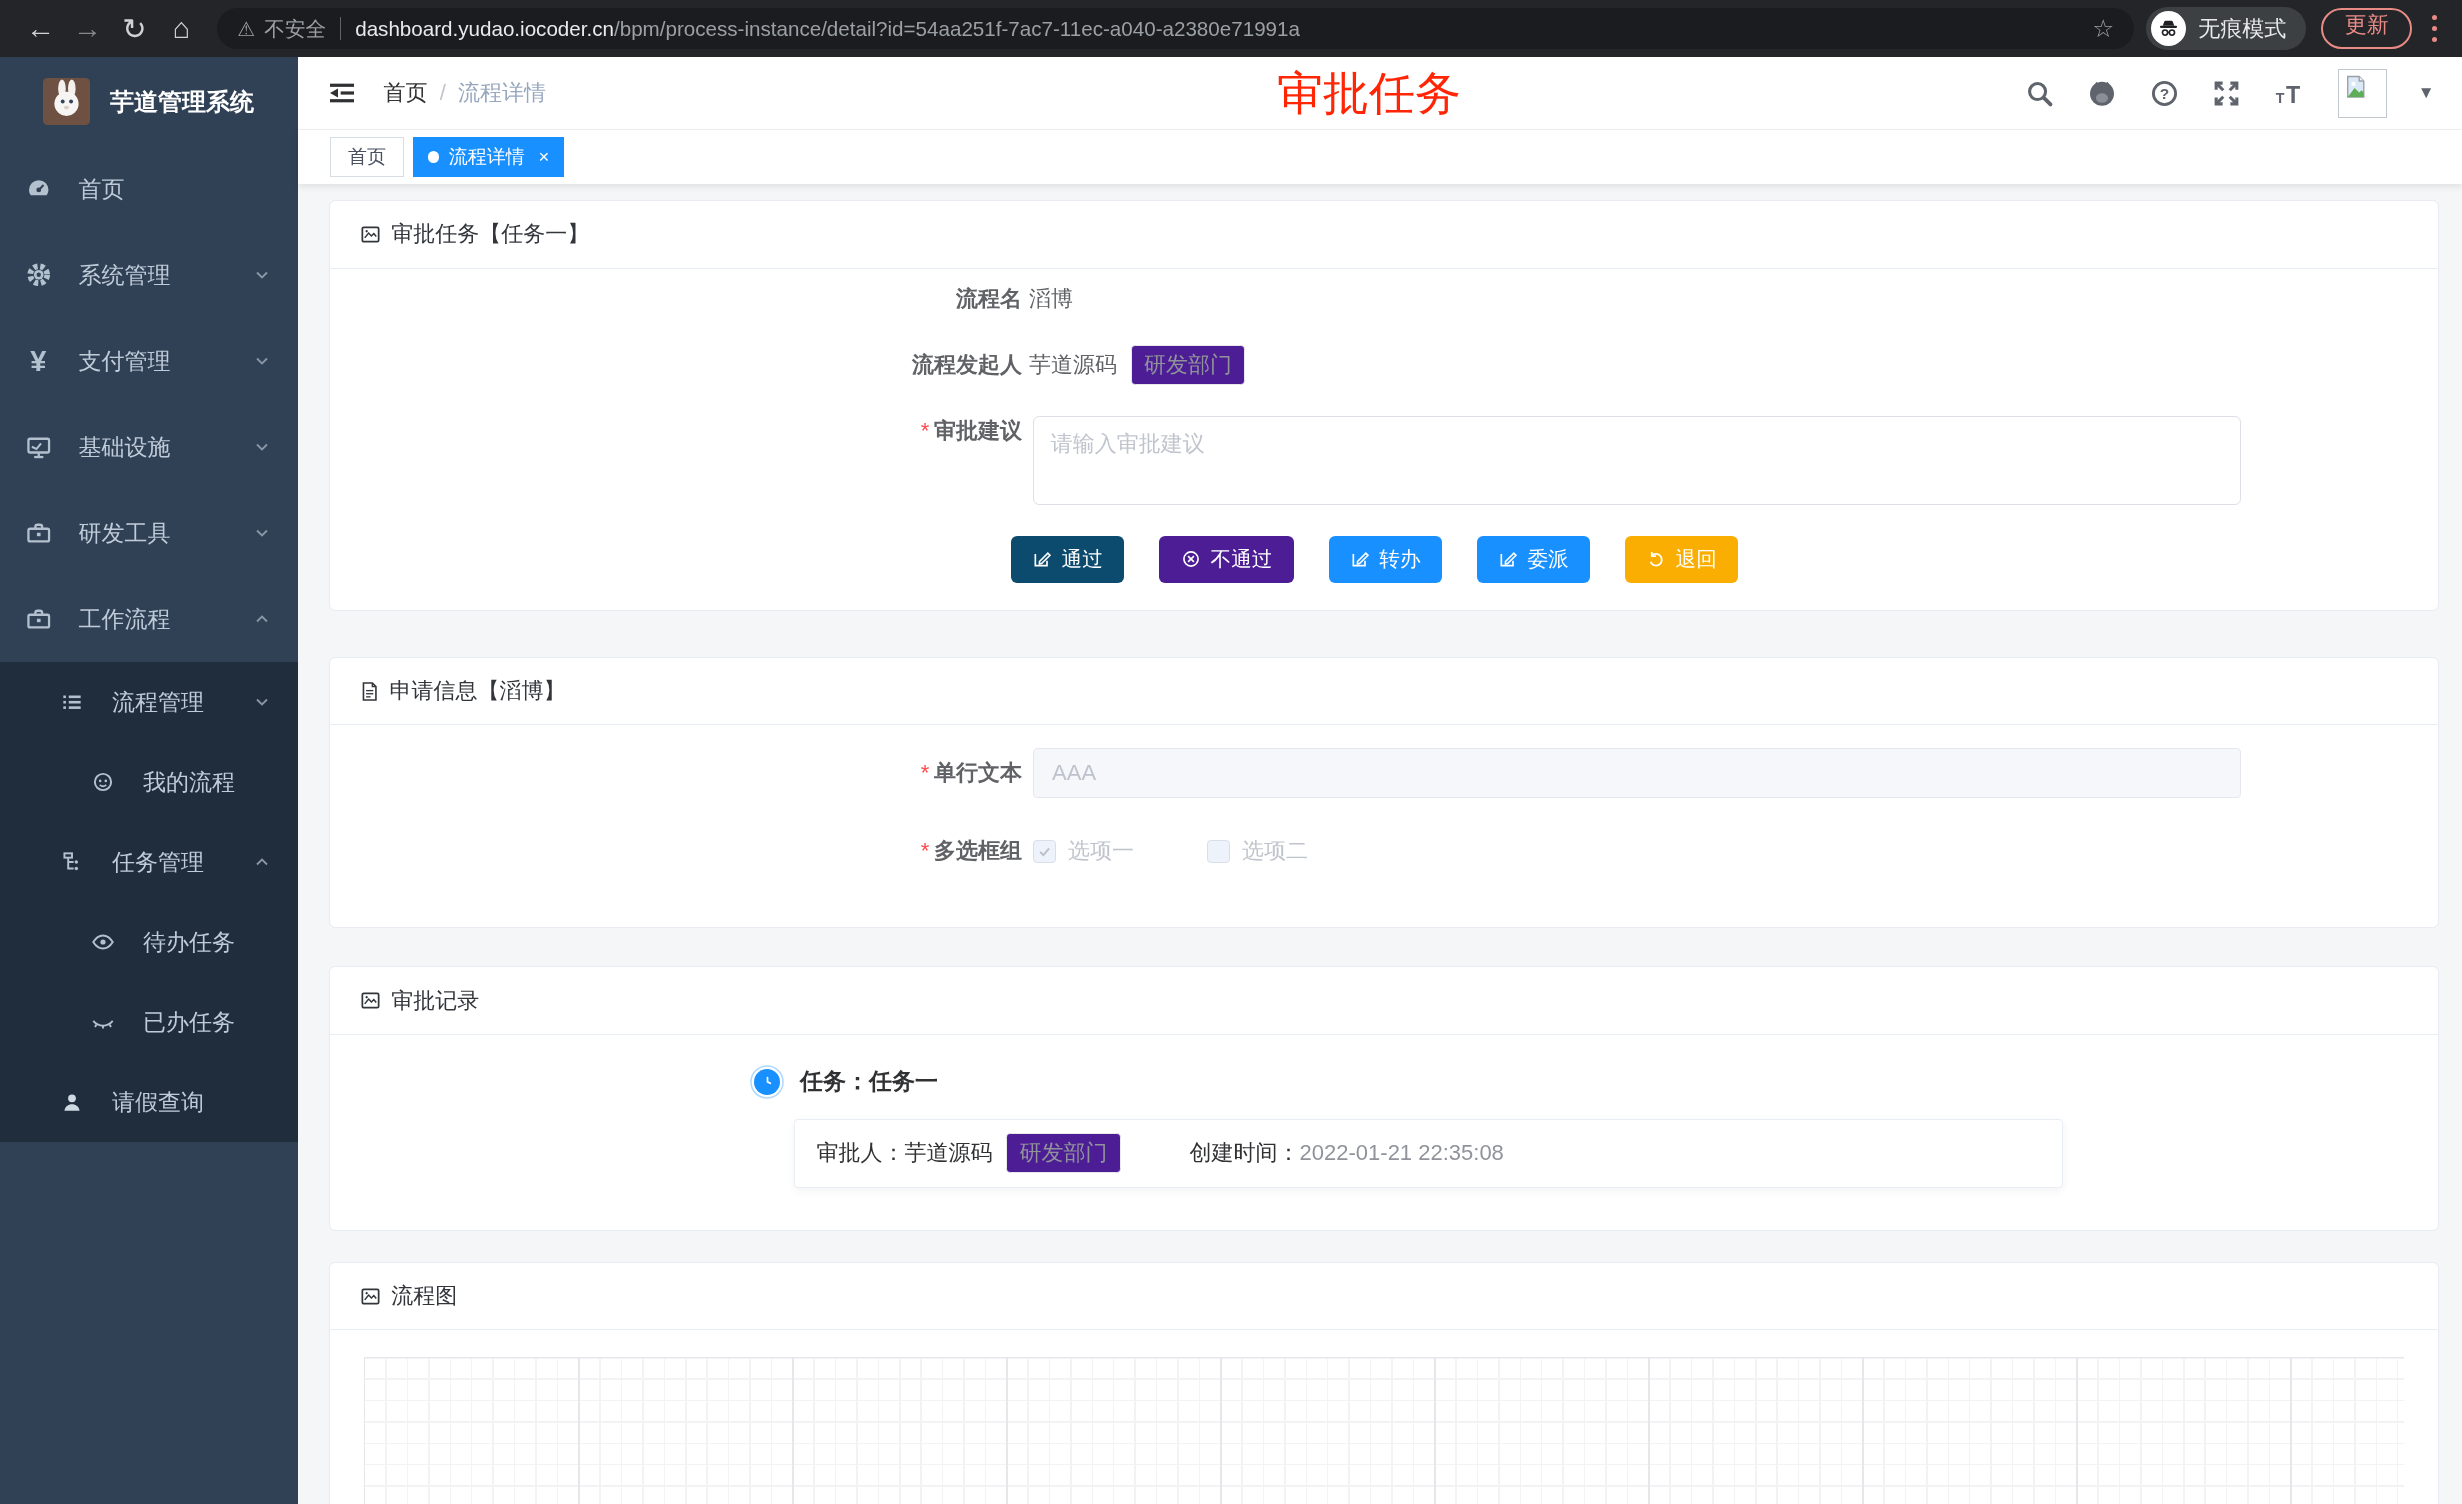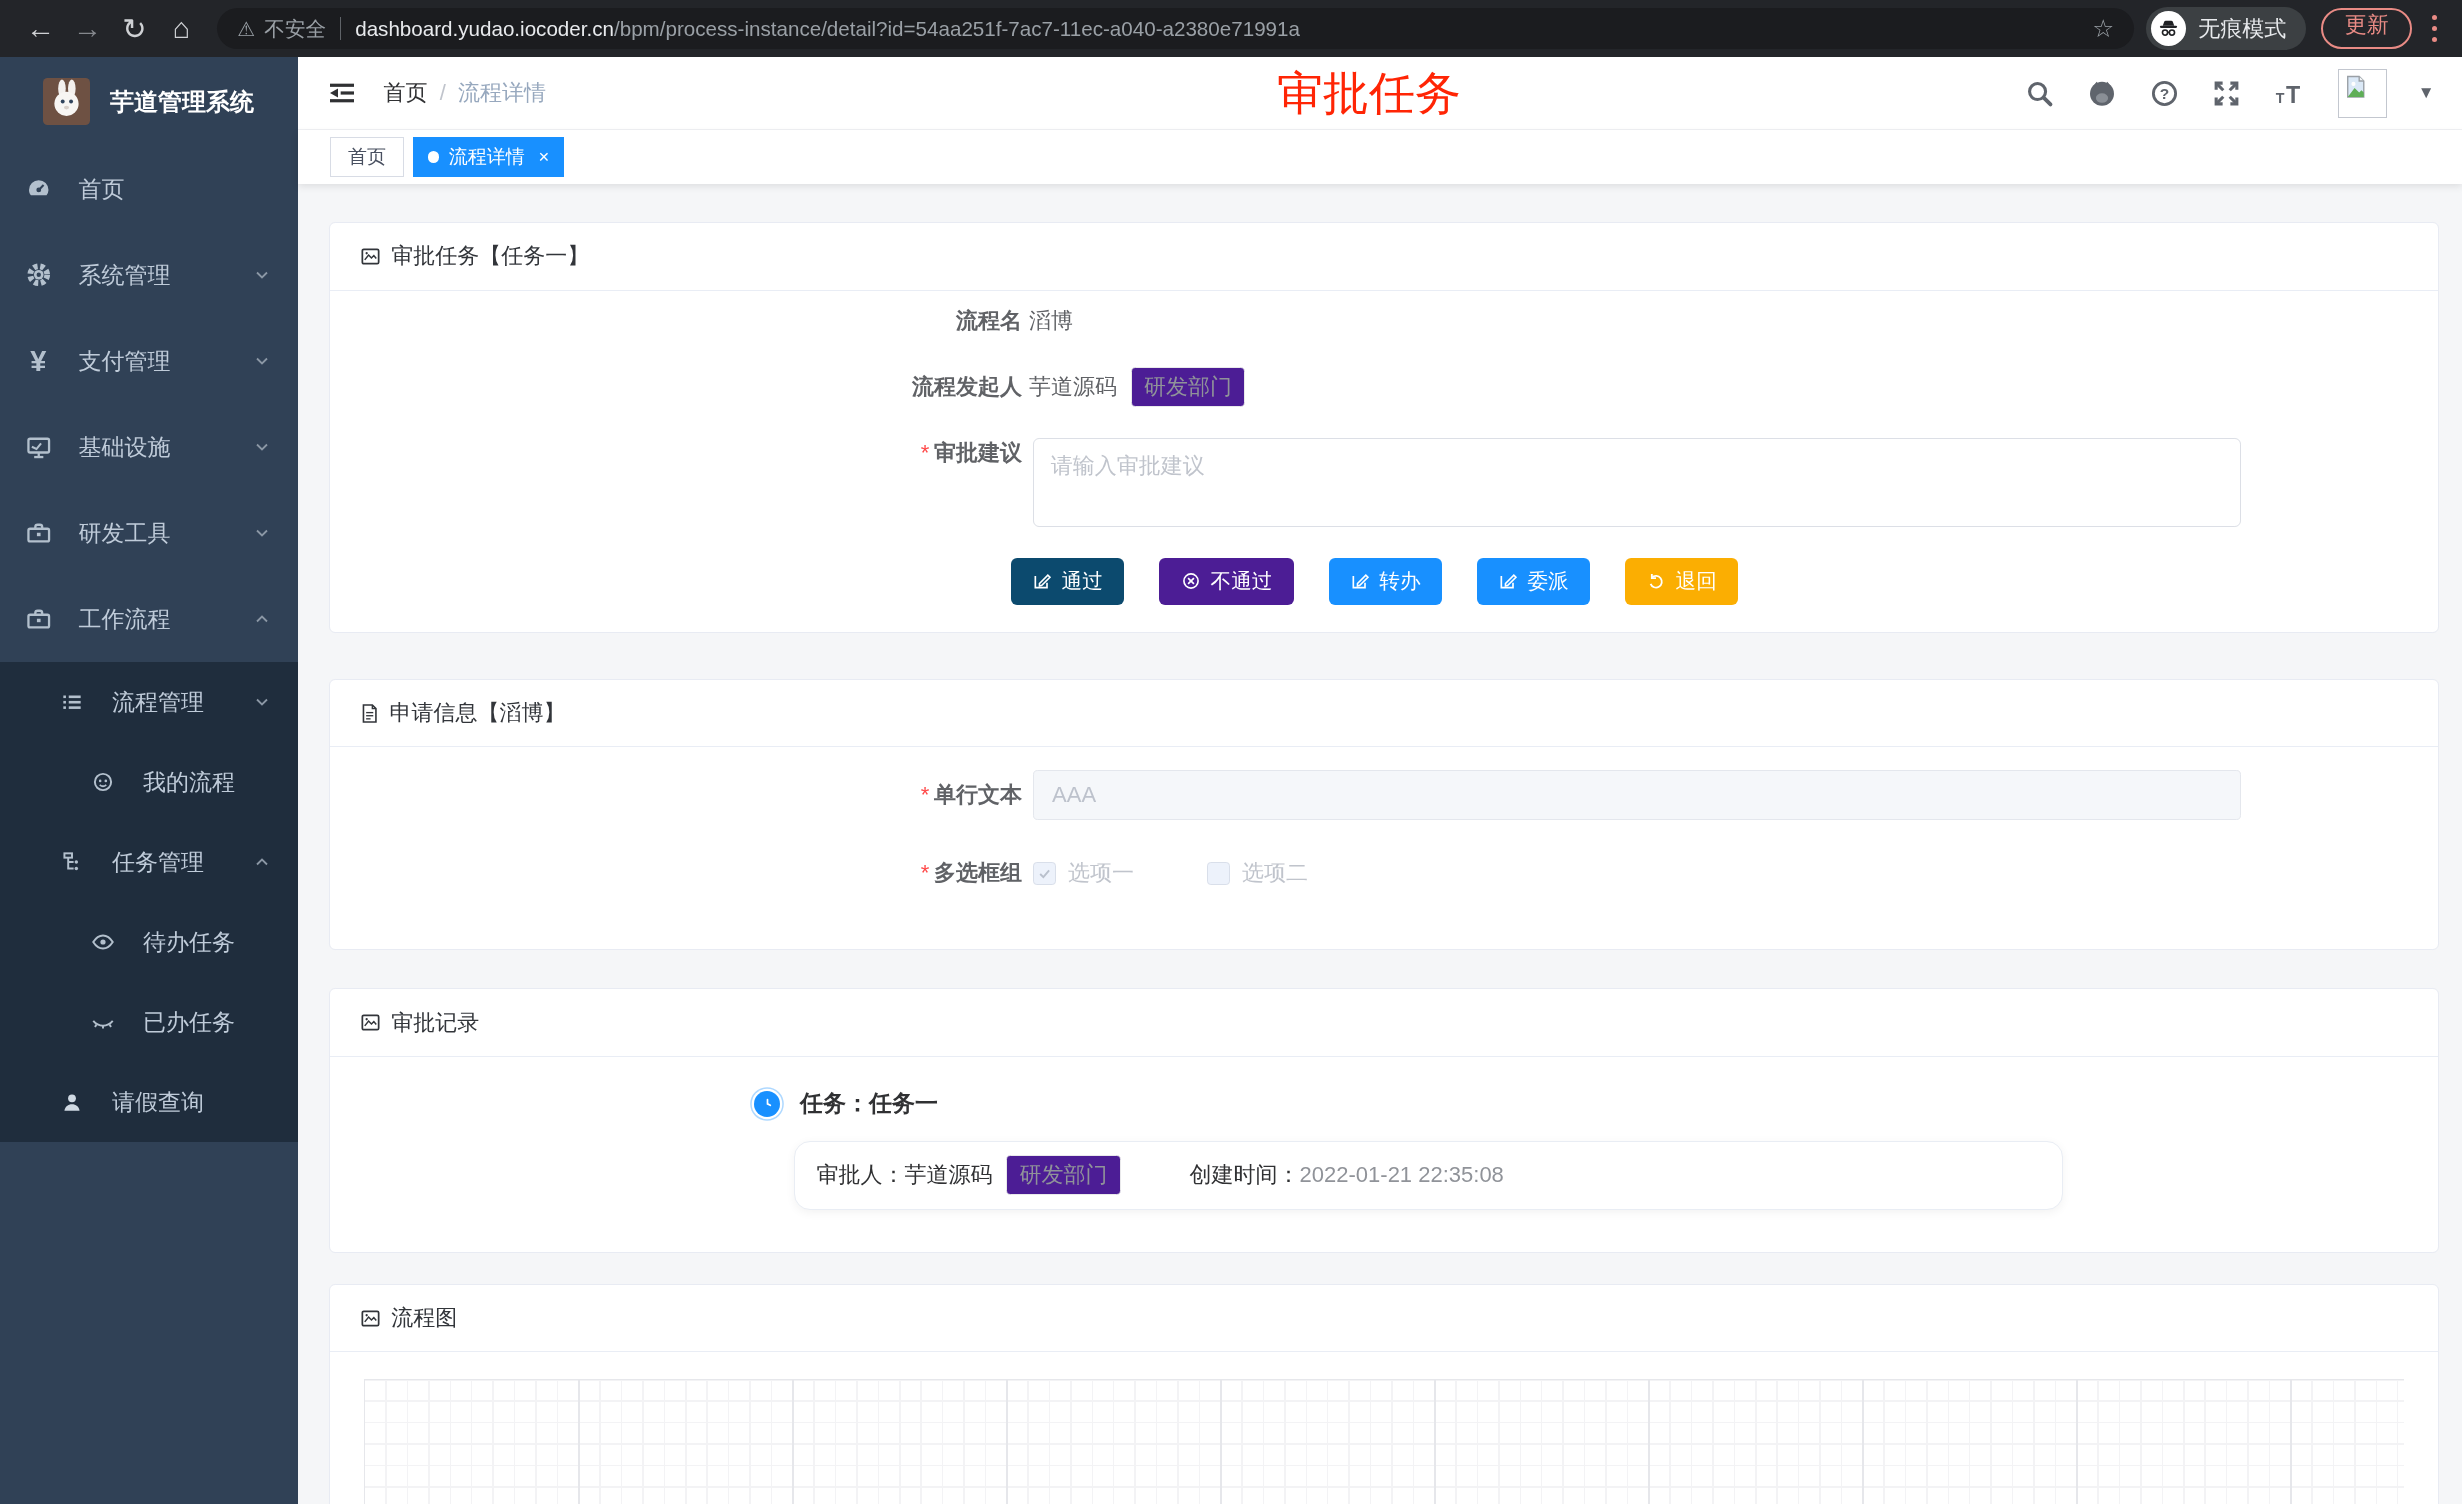--- a/index.html
+++ b/index.html
@@ -58,21 +58,21 @@
   .caret { font-size:17px; color:#5f646c; }
 
   .tab-bar { height:54px; background:#fff; display:flex; align-items:center; padding-left:32px;
              gap:9.2px; box-shadow:0 3.1px 7.6px rgba(0,0,0,.10); position:relative; z-index:2; }
   .tab { height:40px; border:1.5px solid #d8dce5; background:#fff; color:#495060; font-size:19px;
          display:flex; align-items:center; padding:0 17px; gap:9.2px; }
   .tab.active { background:#1890ff; border-color:#1890ff; color:#fff; padding:0 13.8px; }
   .tab-dot { width:11.5px; height:11.5px; border-radius:50%; background:#fff; }
   .tab-close { font-size:18.4px; margin-left:4.6px; }
 
-  .content { flex:1; padding:38px 23px 0 31px; overflow:hidden; background:#f5f6f8; }
+  .content { flex:1; padding:16px 23px 0 31px; overflow:hidden; background:#f5f6f8; }
 
   
   .card { background:#fff; border:1.5px solid #e8ebf3; border-radius:6.1px; }
   .card-header { padding:18.4px 29px; border-bottom:1.5px solid #e9edf5; display:flex;
                  align-items:center; gap:9.2px; font-size:22px; color:#32353a; }
   .mt60 { margin-top:46px; } .mt50 { margin-top:38px; } .mt40 { margin-top:31px; }
 
   .form-body { padding:15.3px 0 27px; }
   .form-row { display:flex; align-items:center; margin-bottom:31px; }
   .form-row:last-child { margin-bottom:0; }
@@ -103,21 +103,21 @@
   .apply-body { padding:23px 0 61px; }
   .cb-row { margin-top:38px; }
 
   .record-body { padding:31px 0 42px 424px; }
   .task-row { display:flex; align-items:center; gap:20px; }
   .clock-dot { width:26px; height:26px; border-radius:50%; background:#1890ff;
                display:flex; align-items:center; justify-content:center;
                box-shadow:0 0 0 2.3px #ffffff, 0 0 0 3.8px rgba(24,144,255,.35); }
   .task-title { font-size:23px; font-weight:bold; color:#303133; }
   .record-box { margin:21.4px 0 0 40px; width:1269px; height:69px; background:#fff;
-                border:1.5px solid #e9edf4; border-radius:16px; box-shadow:0 2.3px 9.2px rgba(0,0,0,.05);
+                border:1.5px solid #e9edf4; border-radius:4px; box-shadow:0 2.3px 9.2px rgba(0,0,0,.05);
                 display:flex; align-items:center; padding:0 21.4px; font-size:22px; color:#303133; }
   .record-box .time { color:#909399; }
   .record-gap { width:69px; flex:0 0 auto; }
 
   .diagram-card { height:474px; overflow:hidden; }
   .bpmn-grid { margin:27px 34px 0; height:398px; background:#fff;
     background-image:
       repeating-linear-gradient(to right,  #e6e7eb 0, #e6e7eb 1.5px, transparent 1.5px, transparent 214px),
       repeating-linear-gradient(to bottom, #e6e7eb 0, #e6e7eb 1.5px, transparent 1.5px, transparent 164px),
       repeating-linear-gradient(to right,  #f3f3f5 0, #f3f3f5 1.5px, transparent 1.5px, transparent 21.4px),

